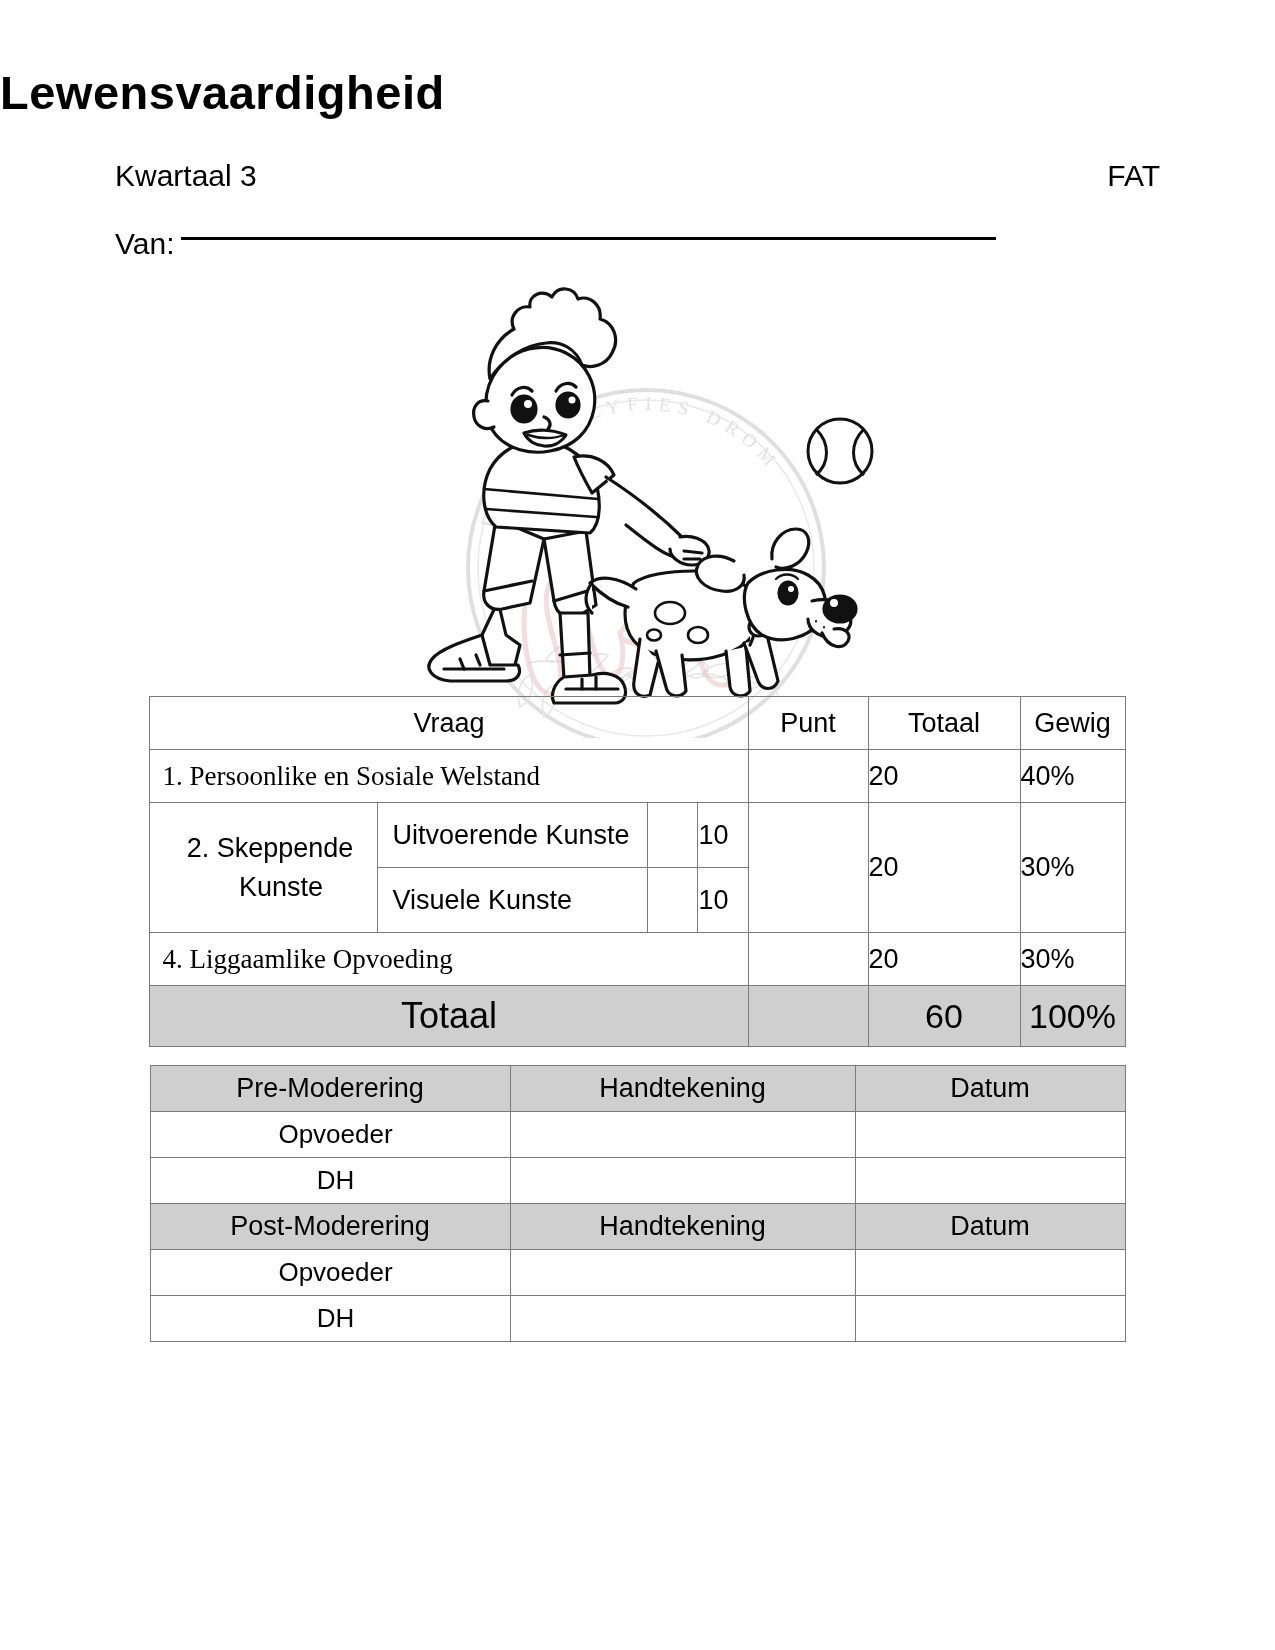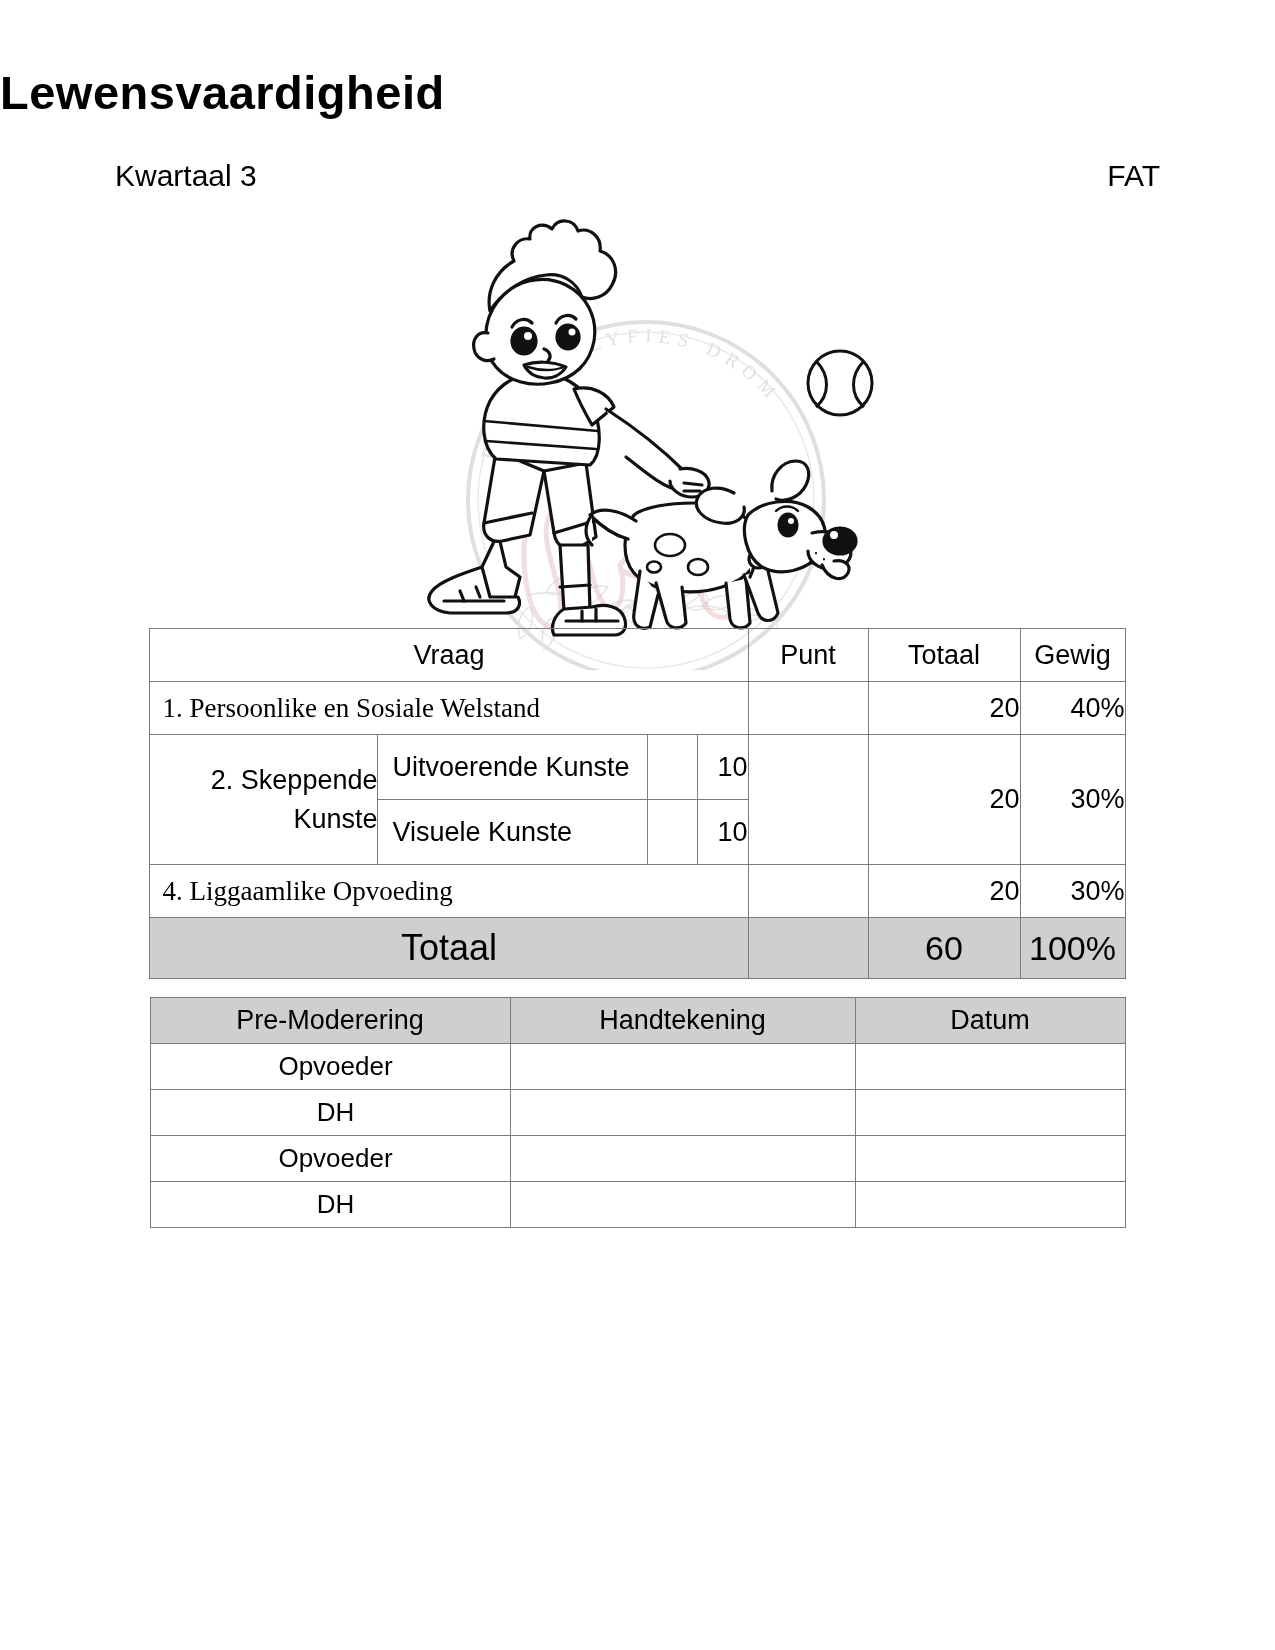--- a/index.html
+++ b/index.html
@@ -107,32 +107,32 @@
   .marks-table td {
     height: 48px;
     font-size: 27px;
     padding: 2px 0;
   }
   .th-center {
     text-align: center;
     font-size: 28px;
   }
   .cell-pad-l { padding-left: 12px !important; text-align: left; font-family: Liberation Serif, serif; }
-  .cell-center { text-align: right; }
+  .cell-center { text-align: left; }
   .row-h-tall td { height: 60px; }
 
   .sub-label {
     padding-left: 14px !important;
     font-size: 27px;
     text-align: left;
   }
   .subject-cell {
     padding-left: 12px !important;
     font-size: 27px;
-    text-align: right;
+    text-align: center;
     line-height: 1.45;
   }
   .subject-cell .ln2 { display: block; padding-left: 22px; }
 
   .total-row td {
     background: #cfcfcf !important;
     height: 56px;
   }
   .total-row .total-word {
     text-align: center;
@@ -170,20 +170,24 @@
 
   <h1 class="doc-title">Lewensvaardigheid</h1>
 
   <div class="meta-row r1">
     <span class="meta-label">Kwartaal 3</span>
     <span class="spacer-flex"></span>
     <span class="fat-label">FAT</span>
   </div>
 
 
+  <div class="meta-row r3">
+    <span class="meta-label">Van:</span>
+    <span class="rule rule-van"></span>
+  </div>
 
 
   <div class="art-wrap">
     <div class="art-stage">
       <svg class="art-svg" viewBox="0 0 520 455" xmlns="http://www.w3.org/2000/svg">
 
         <g opacity="0.45">
           <circle cx="268" cy="285" r="178" fill="none" stroke="#b9b9b9" stroke-width="4"></circle>
           <circle cx="268" cy="285" r="168" fill="none" stroke="#cfcfcf" stroke-width="1.5"></circle>
           <path id="wmArc" d="M 110 285 A 158 158 0 0 1 426 285" fill="none" stroke="none"></path>
@@ -390,20 +394,25 @@
         <td class="mod-name">Opvoeder</td>
         <td></td>
         <td></td>
       </tr>
       <tr>
         <td class="mod-name">DH</td>
         <td></td>
         <td></td>
       </tr>
 
+      <tr class="mod-head">
+        <td>Post-Moderering</td>
+        <td>Handtekening</td>
+        <td>Datum</td>
+      </tr>
       <tr>
         <td class="mod-name">Opvoeder</td>
         <td></td>
         <td></td>
       </tr>
       <tr>
         <td class="mod-name">DH</td>
         <td></td>
         <td></td>
       </tr>

